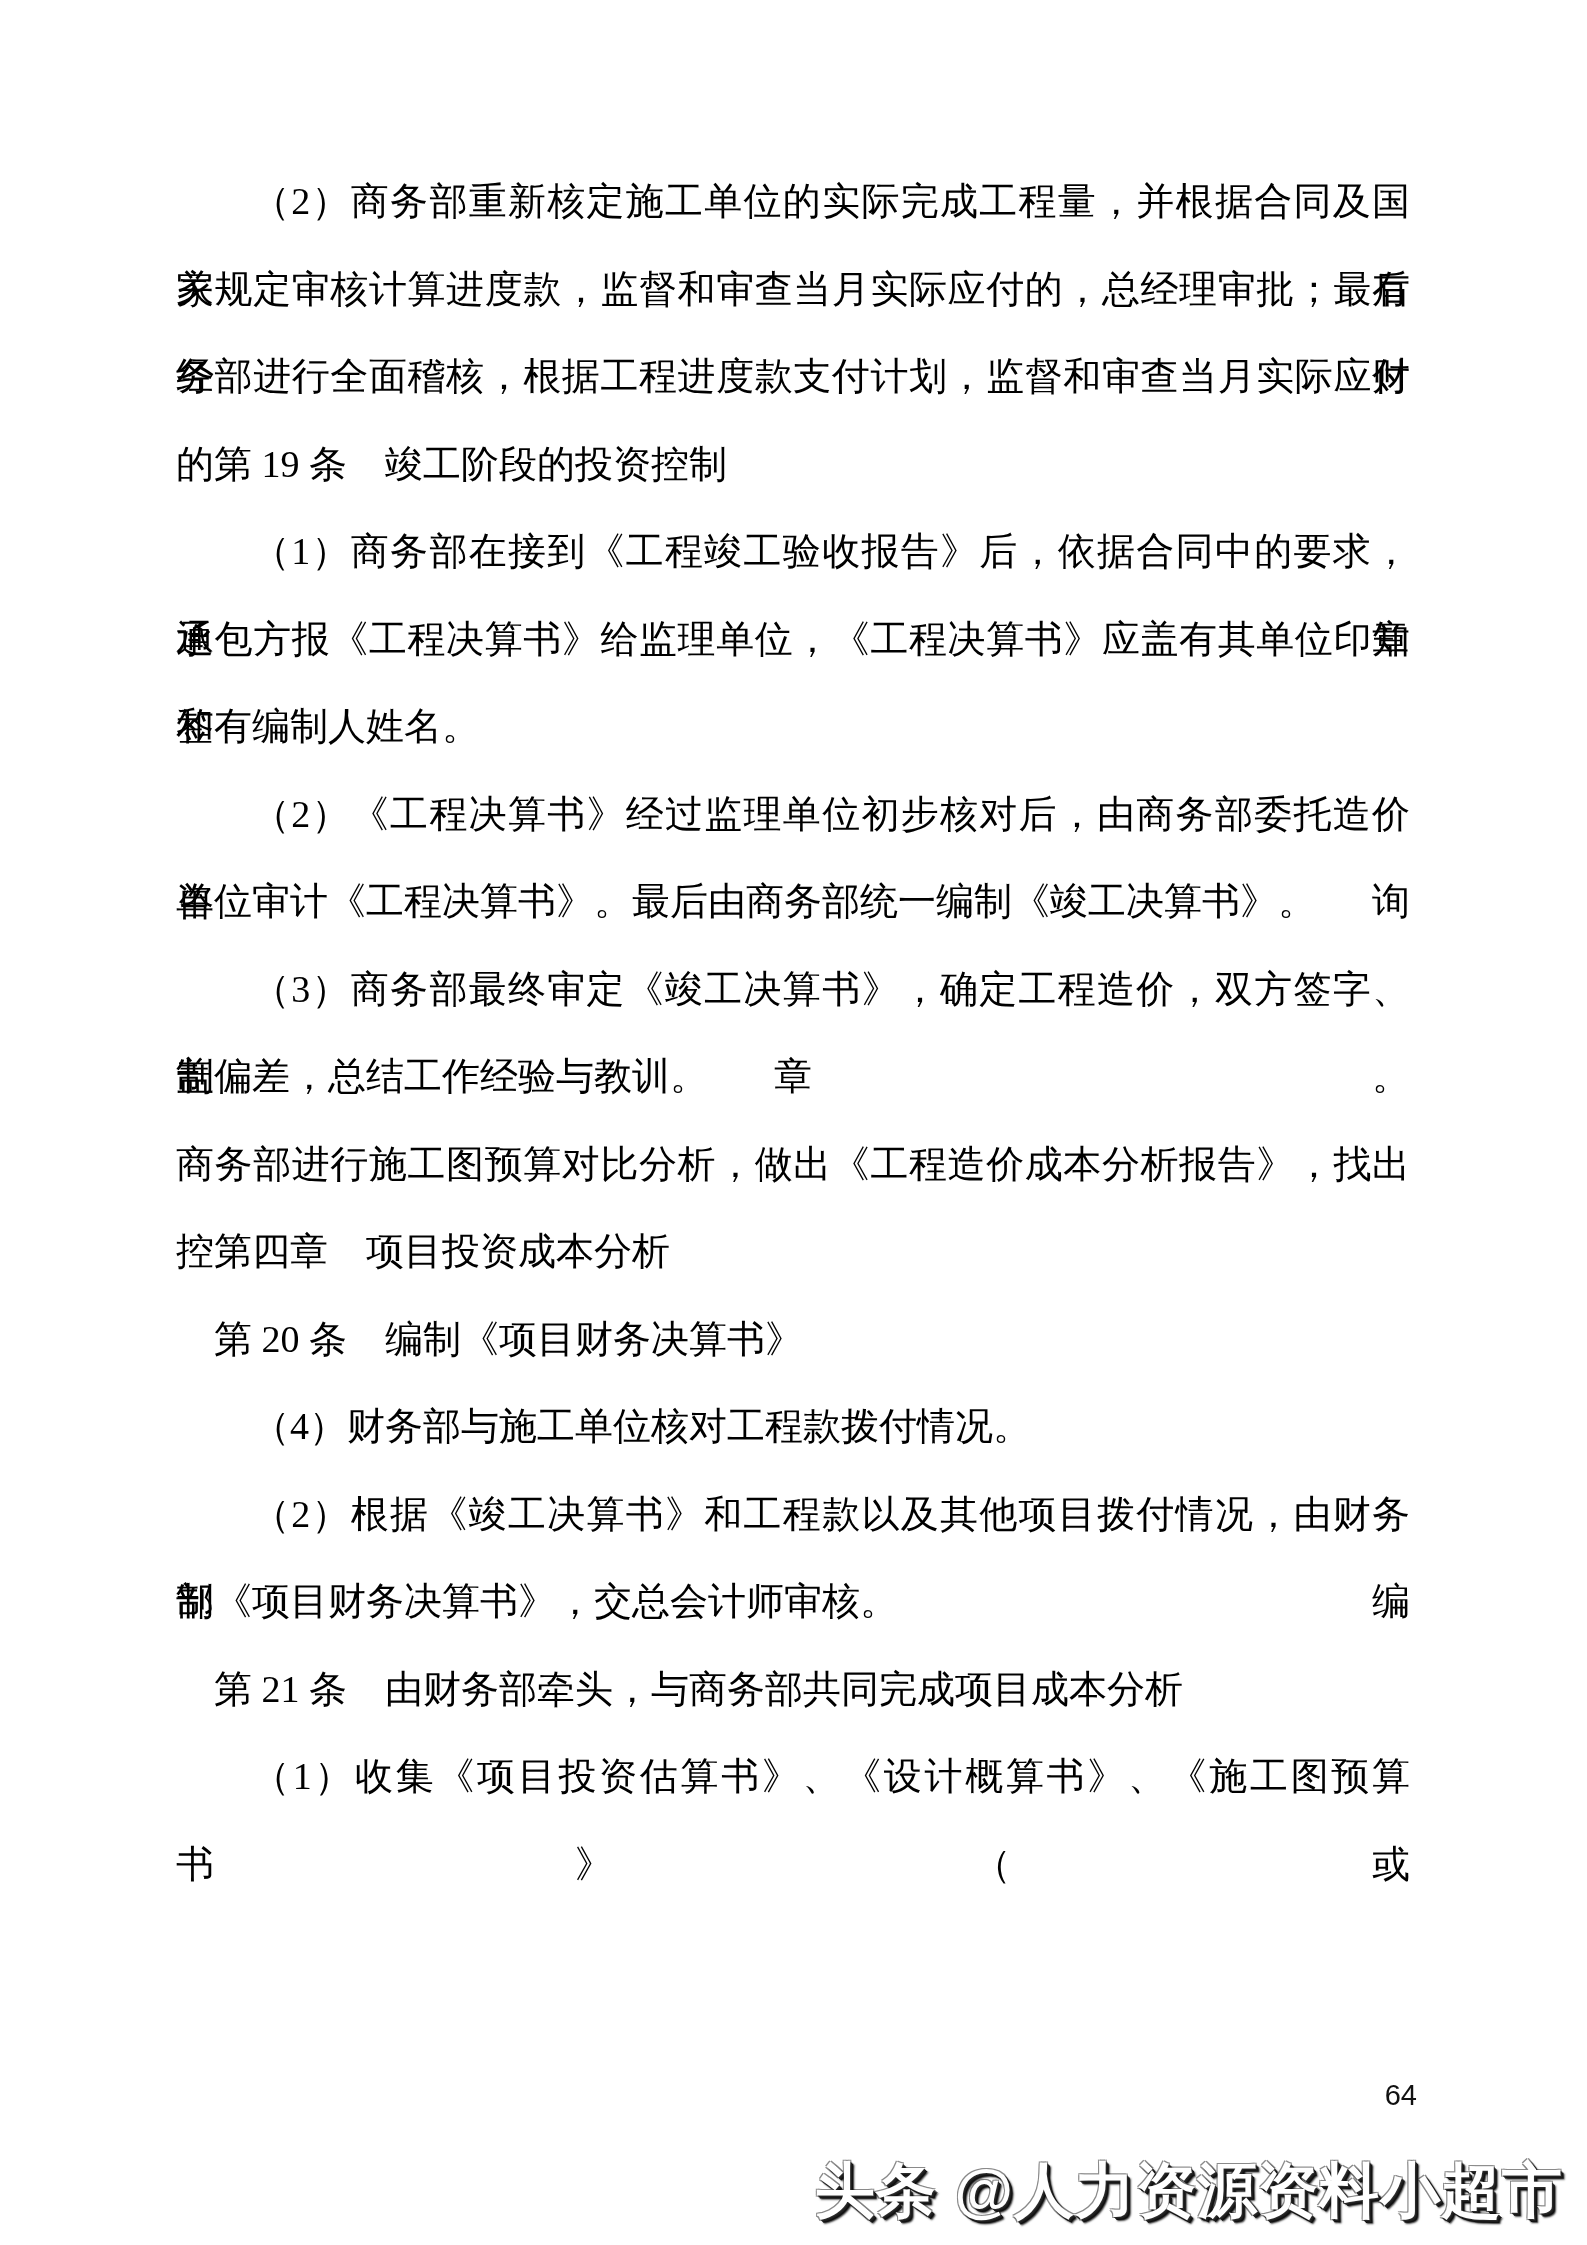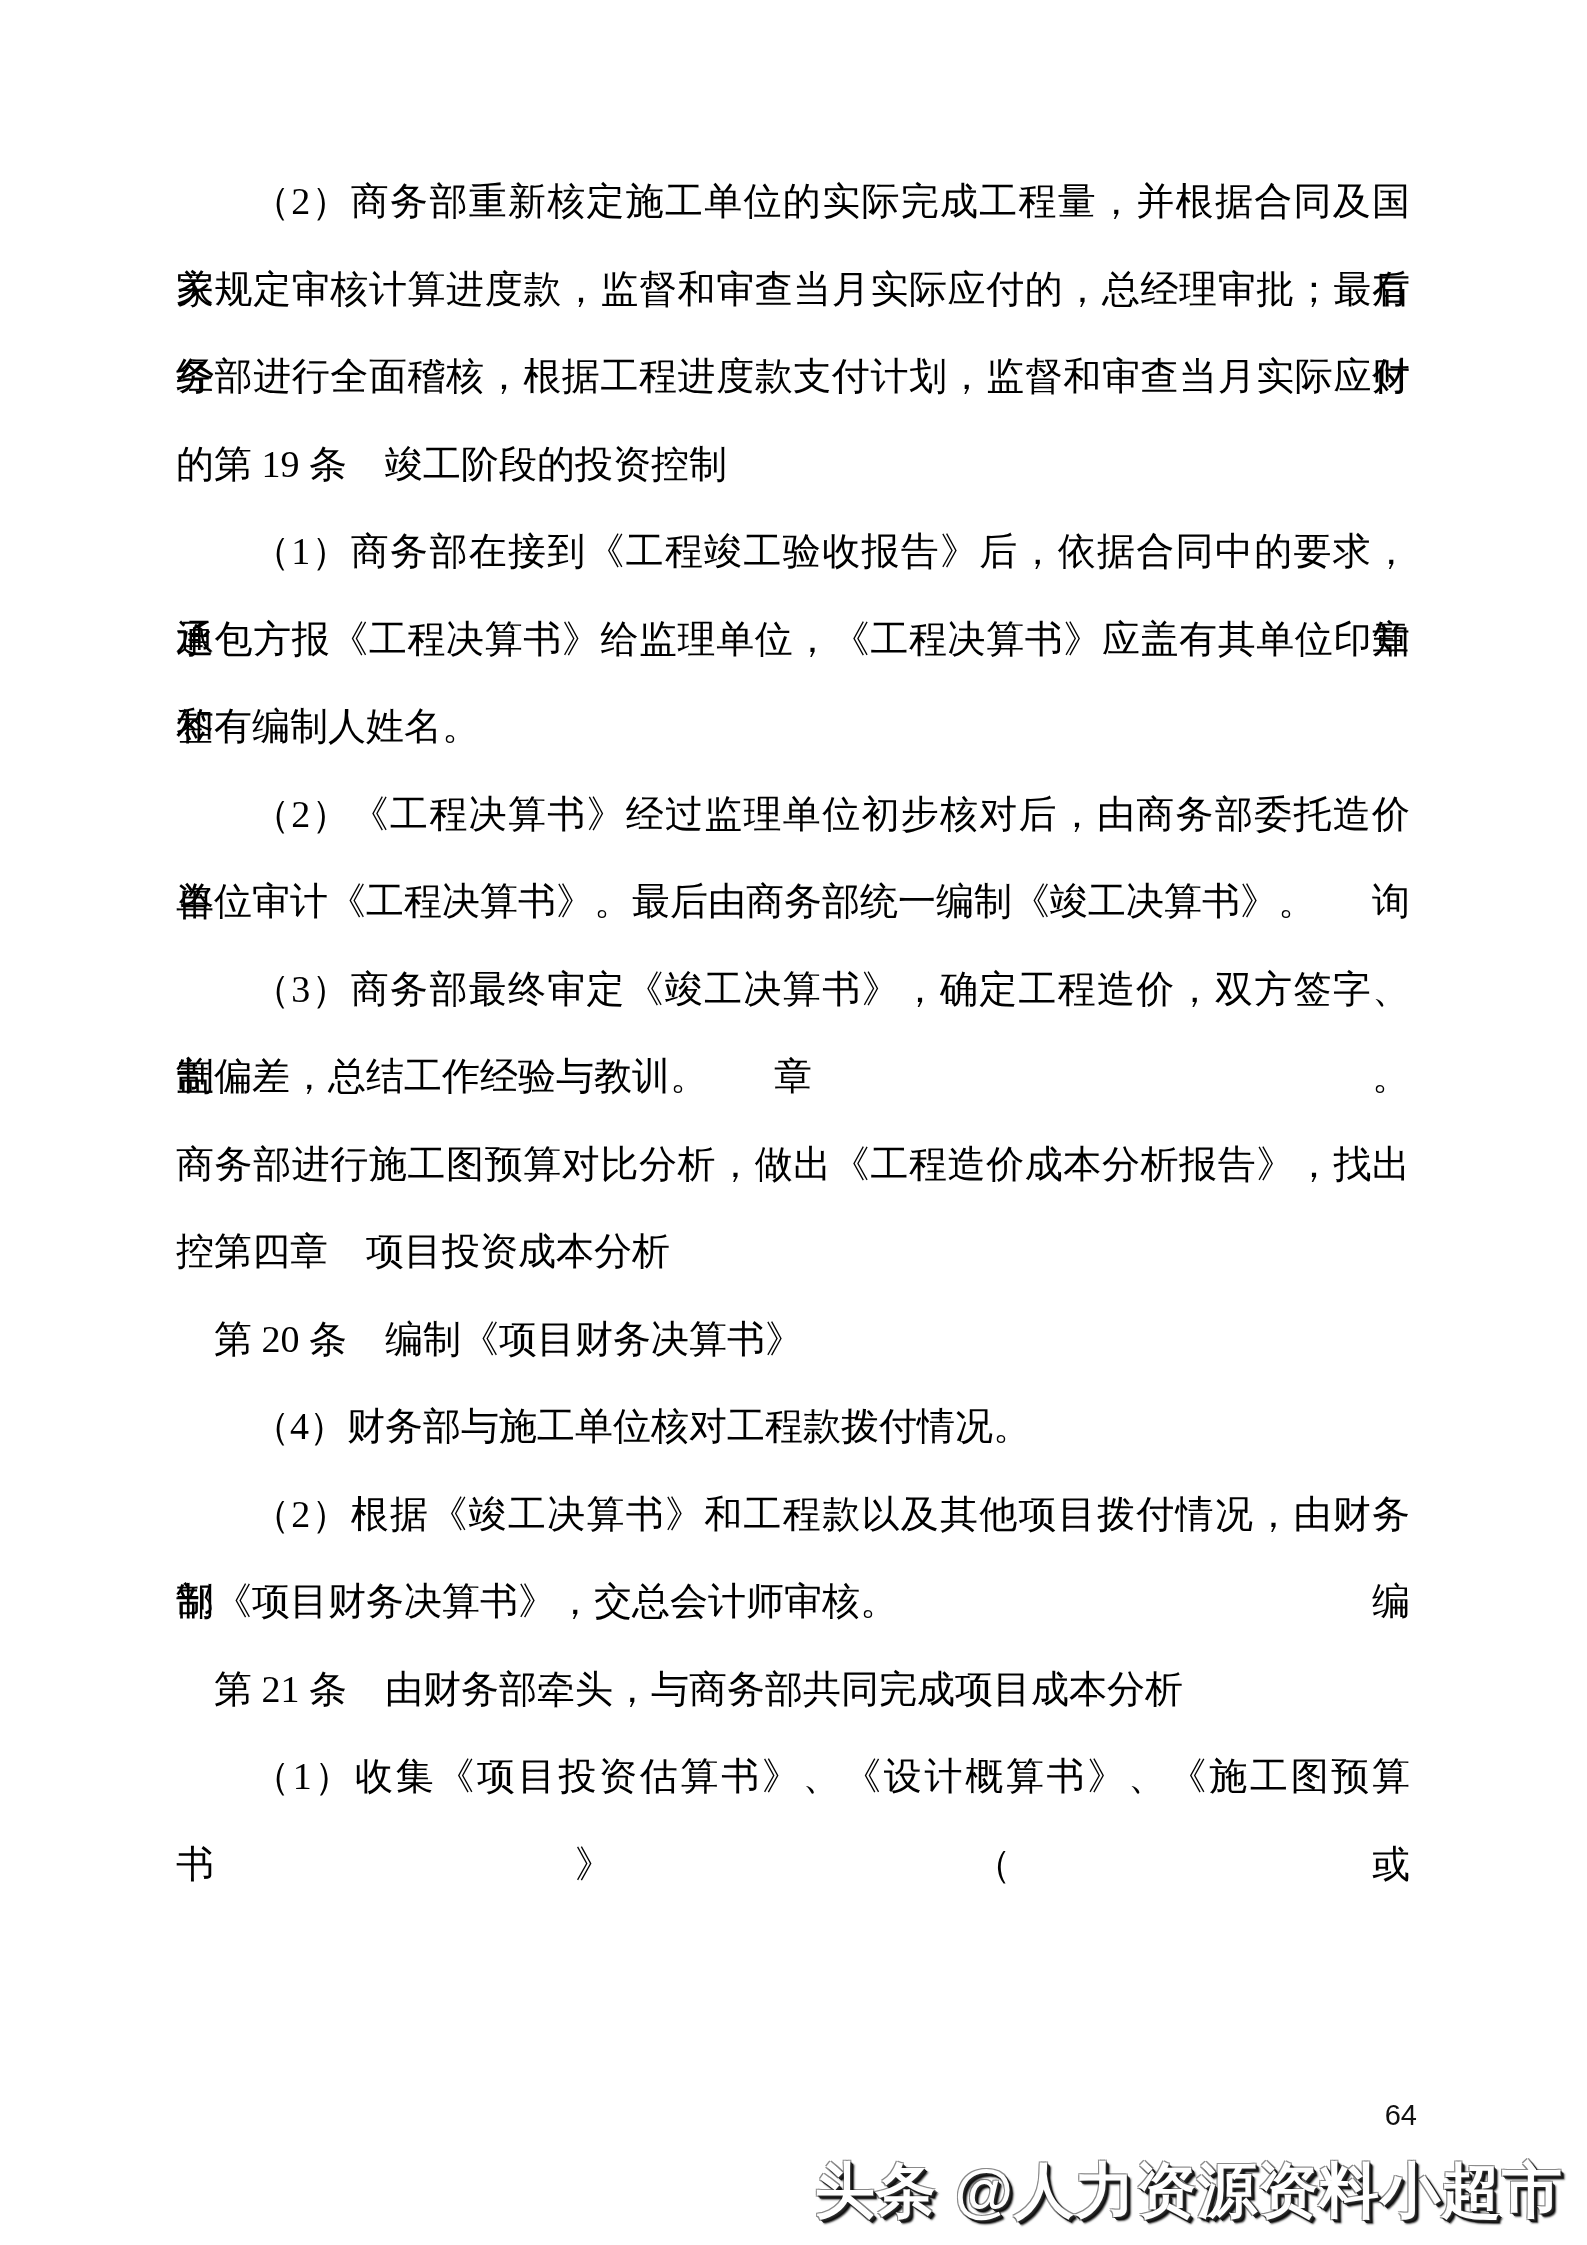--- a/index.html
+++ b/index.html
@@ -39,21 +39,20 @@
     text-justify: inter-character;
   }
   .page-number {
     position: absolute;
     top: 2078px;
     right: 170px;
     font-size: 29px;
     line-height: 34px;
     color: #111111;
     font-family: "Liberation Sans", "DejaVu Sans", sans-serif;
-    margin-top: 20px;
   }
   .watermark {
     position: absolute;
     top: 2160px;
     right: 24px;
     font-size: 60px;
     line-height: 62px;
     font-weight: bold;
     font-family: "Liberation Sans", "DejaVu Sans", sans-serif;
     color: #ffffff;

